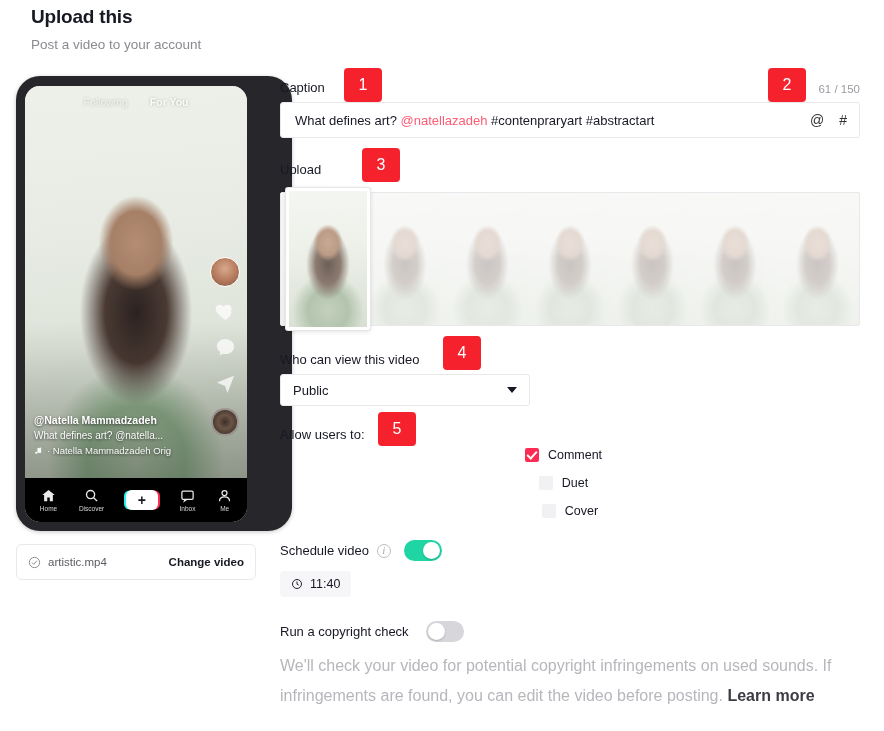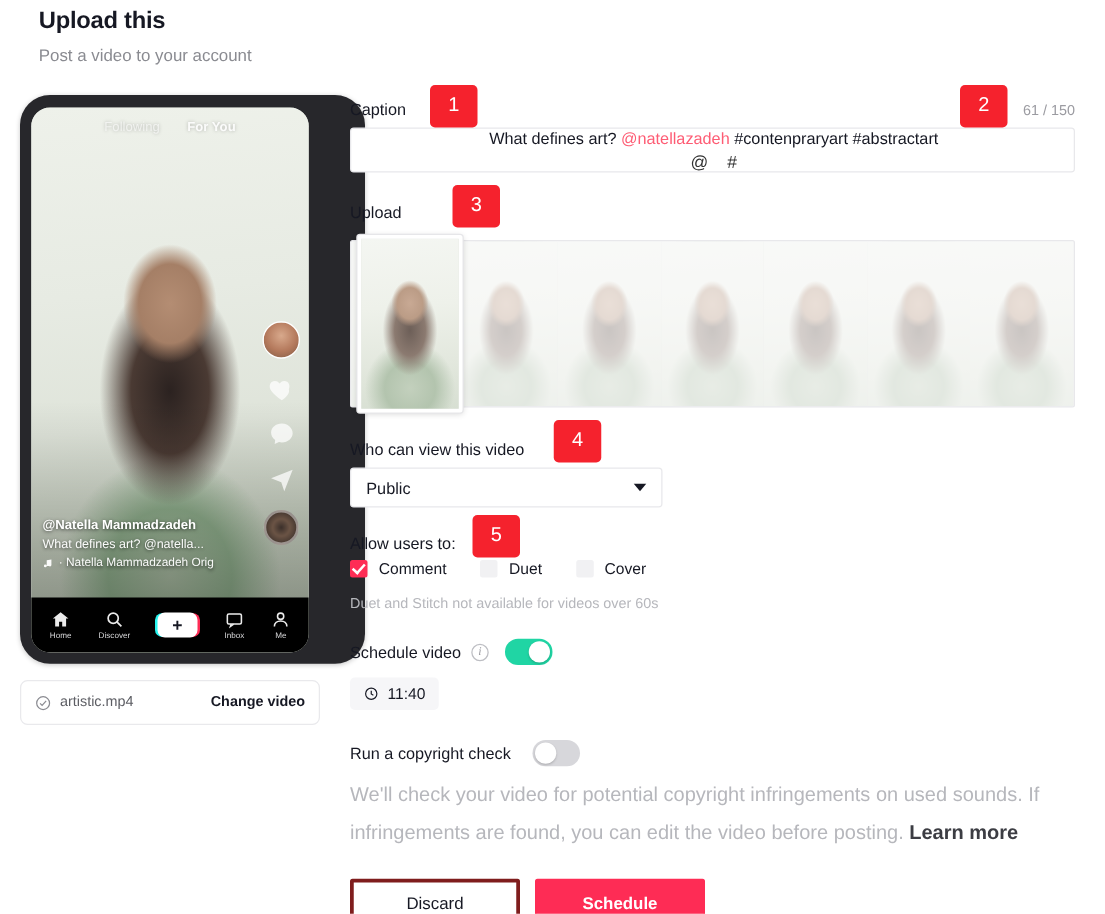--- a/index.html
+++ b/index.html
@@ -112,21 +112,21 @@
     position: absolute; z-index: 9;
   }
 
   .cap-head { position: relative; height: 30px; }
   .cap-head .lbl { position: absolute; left: 0; top: 8px; }
   .counter { position: absolute; right: 0; top: 11px; font-size: 11.5px; color: #9b9ba1; }
 
   .cap-input {
     height: 36px; border: 1px solid #e8e8eb; border-radius: 3px;
     display: flex; align-items: center; padding: 0 12px 0 14px;
-    background: #fff; font-size: 13px; flex-direction: column;
+    background: #fff; font-size: 13px;
   }
   .cap-text { flex: 1; white-space: nowrap; overflow: hidden; }
   .cap-text .mention { color: #fe5c74; }
   .cap-icons { display: flex; gap: 15px; font-size: 14px; color: #333; }
 
   .cover-head { position: relative; height: 30px; margin-top: 16px; }
   .cover-head .lbl { position: absolute; left: 0; top: 8px; }
 
   .cover-wrap { position: relative; height: 142px; margin-top: 4px; }
   .cover-sel {
@@ -157,21 +157,21 @@
   .select {
     width: 250px; height: 32px; border: 1px solid #e8e8eb; border-radius: 3px;
     display: flex; align-items: center; justify-content: space-between;
     padding: 0 12px; font-size: 13px; color: #161823; background: #fff; cursor: pointer;
   }
   .caret { width: 0; height: 0; border-left: 5px solid transparent; border-right: 5px solid transparent; border-top: 6px solid #161823; }
 
   .allow-head { position: relative; height: 30px; margin-top: 12px; }
   .allow-head .lbl { position: absolute; left: 0; top: 9px; font-size: 13px; }
 
-  .checks { display: flex; align-items: center; gap: 14px; }
+  .checks { display: flex; align-items: center; gap: 14px; flex-direction: column; }
   .chk-item { display: flex; align-items: center; gap: 9px; cursor: pointer; }
   .chk { width: 14px; height: 14px; border-radius: 2px; background: #f1f1f3; display: inline-block; position: relative; }
   .chk.on { background: #fe2c55; }
   .chk.on:after {
     content: ""; position: absolute; left: 4px; top: 1px;
     width: 4px; height: 8px; border: solid #fff; border-width: 0 2px 2px 0; transform: rotate(42deg);
   }
   .chk-lb { font-size: 12.5px; color: #161823; }
   .spacer-lb { padding-right: 13px; }
 
@@ -371,21 +371,20 @@
       <div class="chk-item">
         <span class="chk"></span>
         <span class="chk-lb spacer-lb">Duet</span>
       </div>
       <div class="chk-item">
         <span class="chk"></span>
         <span class="chk-lb">Cover</span>
       </div>
     </div>
 
-    <div class="note">Duet and Stitch not available for videos over 60s</div>
 
     <div class="sched-row">
       <span class="sched-lb">Schedule video</span>
       <span class="info-i">i</span>
       <span class="tgl on">
           <span class="knob"></span>
         </span>
     </div>
 
     <div class="chips">

